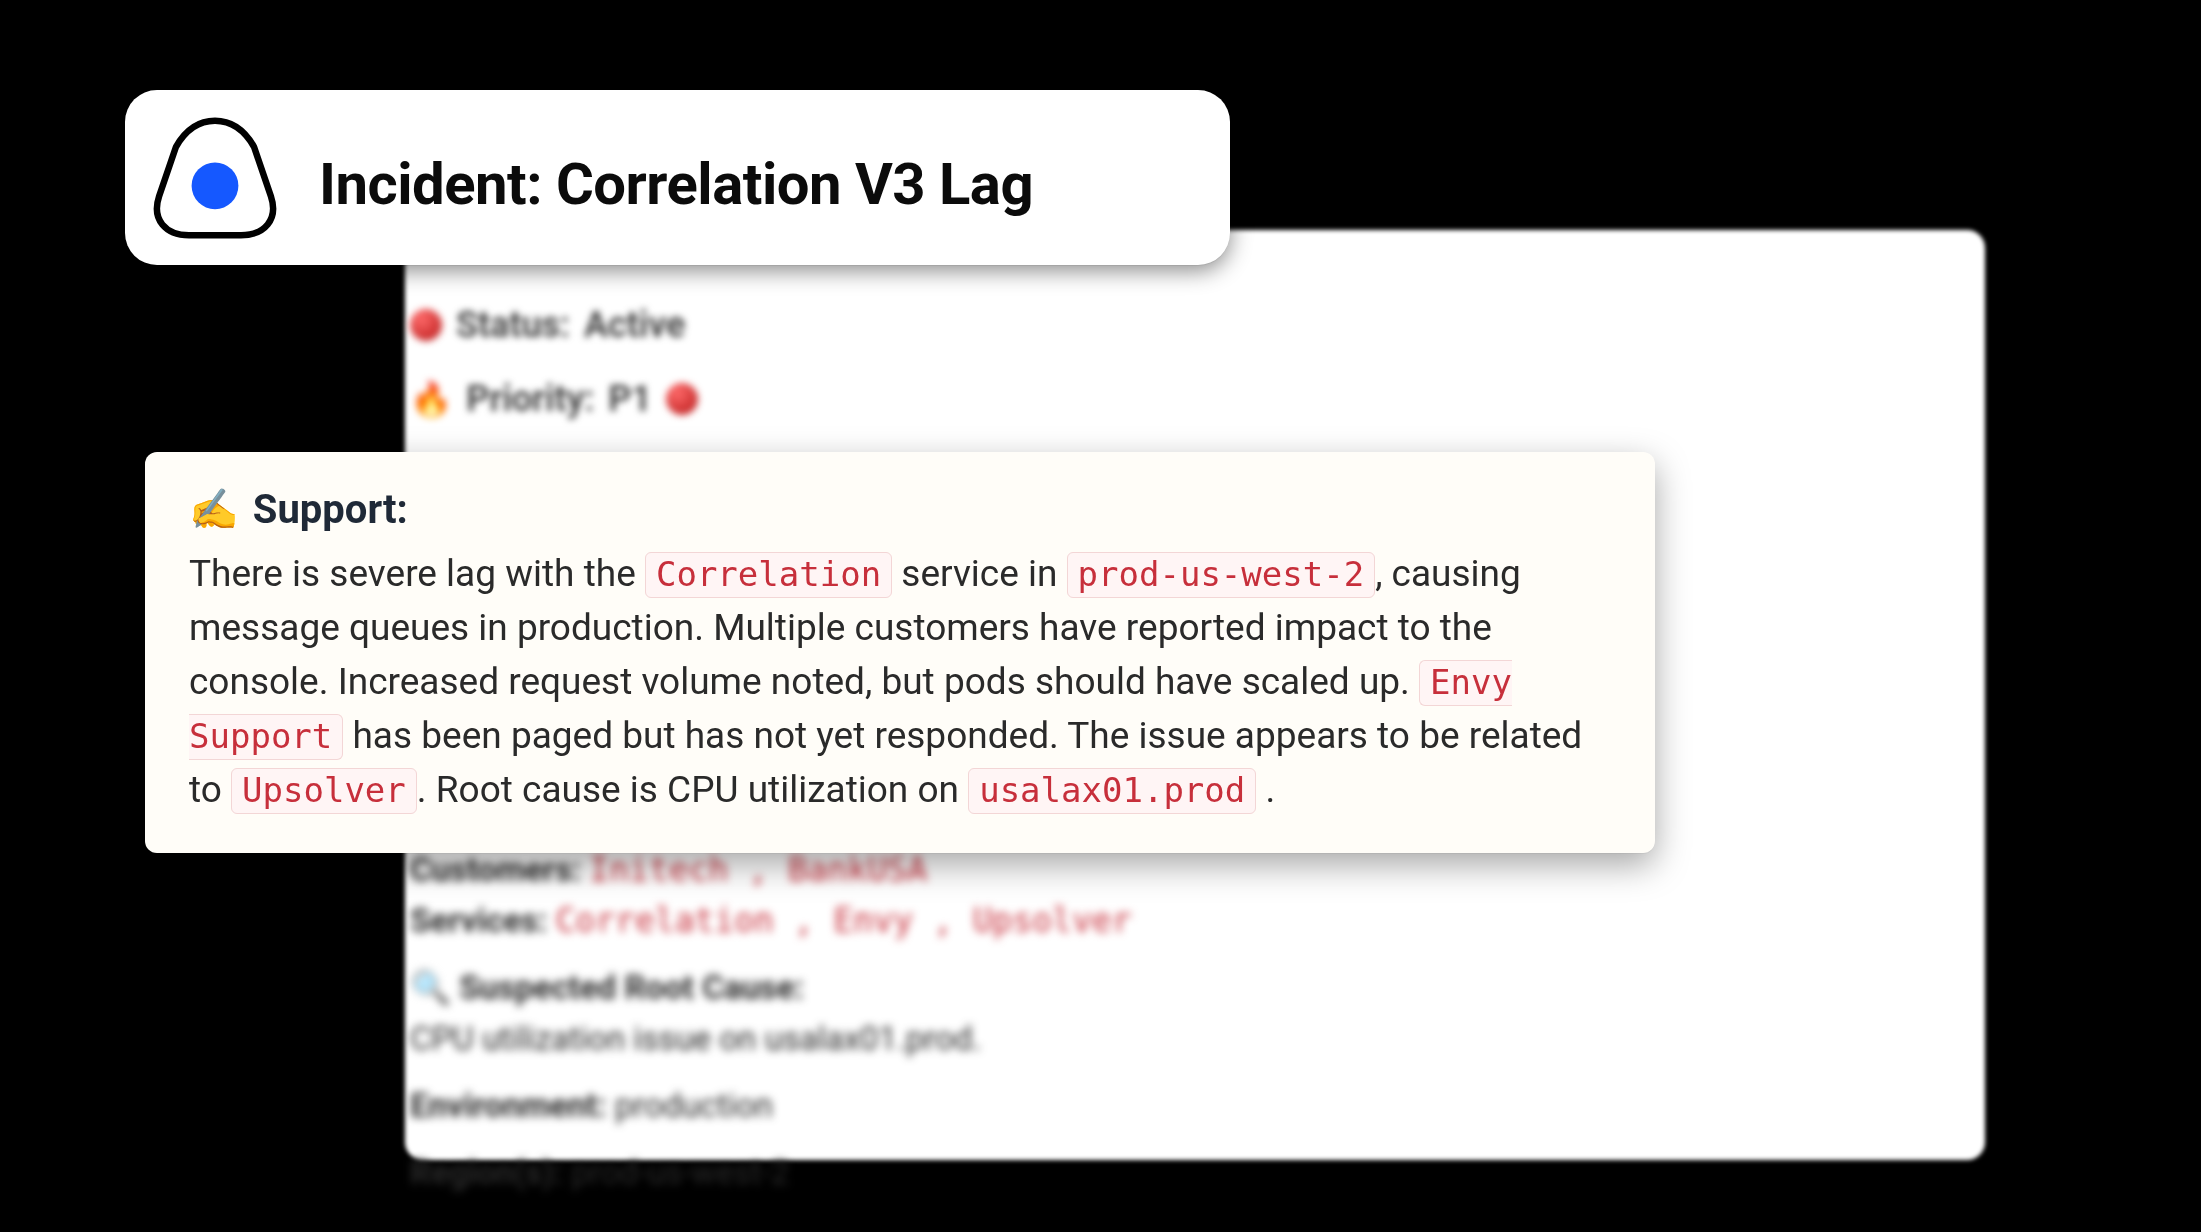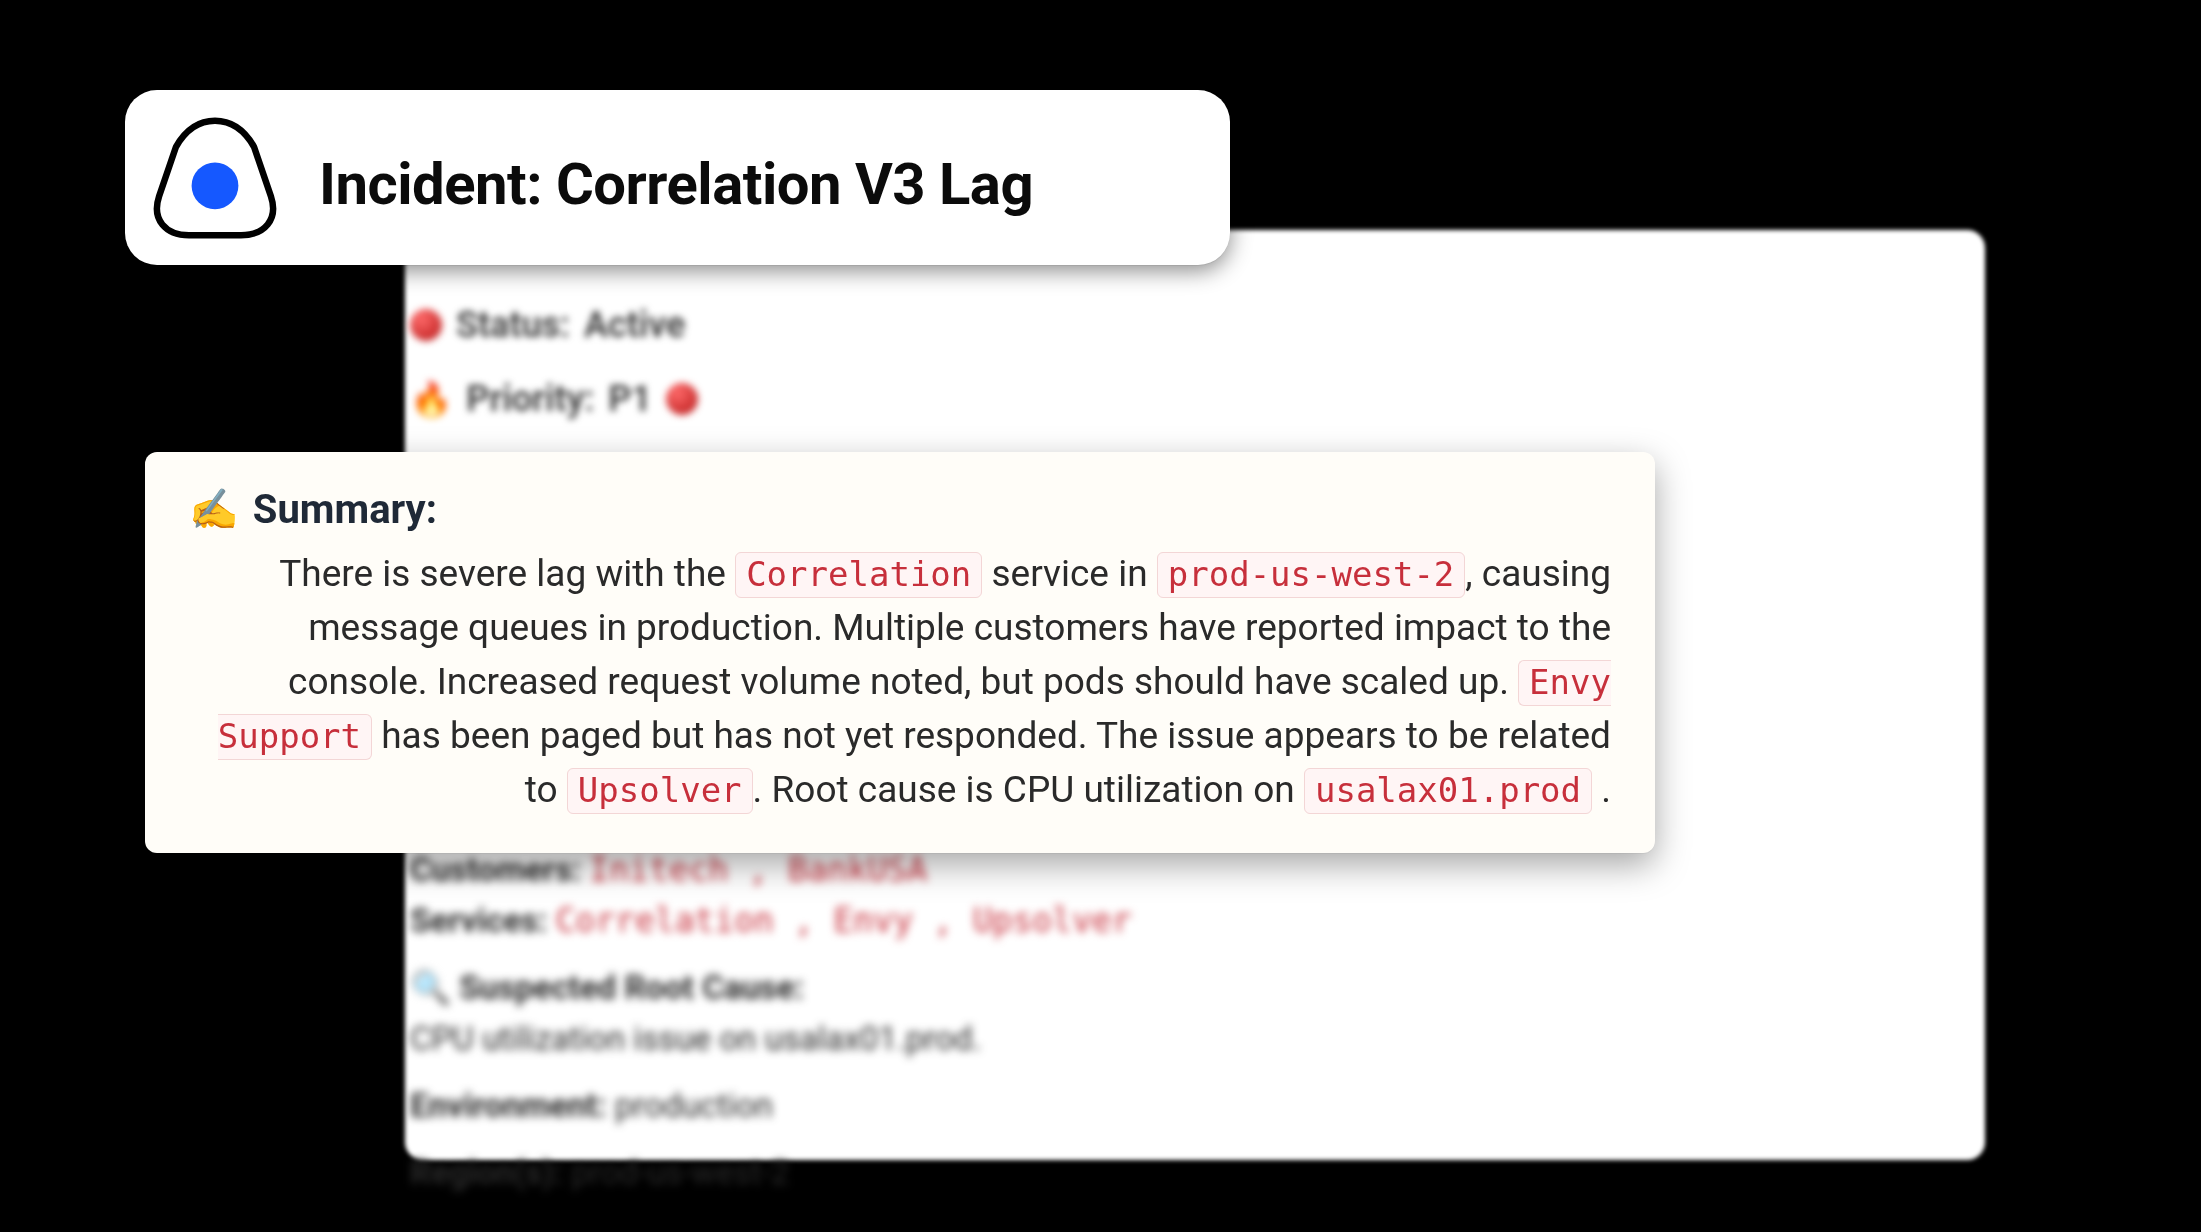--- a/index.html
+++ b/index.html
@@ -93,21 +93,20 @@
   .summary-heading {
     font-size: 40px;
     font-weight: 700;
     margin-bottom: 14px;
     display: flex; align-items: center; gap: 14px;
   }
   .summary-body {
     font-size: 37px;
     line-height: 1.46;
     color: #2a2a2a;
-    text-align: right;
   }
   .summary-body .code {
     font-family: ui-monospace, "SF Mono", Menlo, Consolas, monospace;
     color: #c72f3b;
     background: #fff5f5;
     border: 1px solid #f3d6d6;
     border-radius: 6px;
     padding: 1px 10px 3px 10px;
     font-size: 34px;
   }
@@ -201,21 +200,21 @@
     </div>
     <div class="row" style="margin-top:28px;">
       <span class="label">Region(s):</span>
       <span>prod-us-west-2</span>
     </div>
   </div>
 
   <div class="summary-card">
     <div class="summary-heading">
       <span>✍️</span>
-      <span>Summary:</span>
+      <span>Support:</span>
     </div>
     <div class="summary-body">
       <span>There is severe lag with the </span><span class="code">Correlation</span><span> service in </span><span class="code">prod-us-west-2</span><span>, causing message queues in production. Multiple customers have reported impact to the console. Increased request volume noted, but pods should have scaled up. </span><span class="code">Envy Support</span><span> has been paged but has not yet responded. The issue appears to be related to </span><span class="code">Upsolver</span><span>. Root cause is CPU utilization on </span><span class="code">usalax01.prod</span><span> .</span>
     </div>
   </div>
 
   <div class="incident-pill">
     <div class="logo-wrap">
       <svg class="logo" viewBox="0 0 100 100">
         <path d="M50 6

